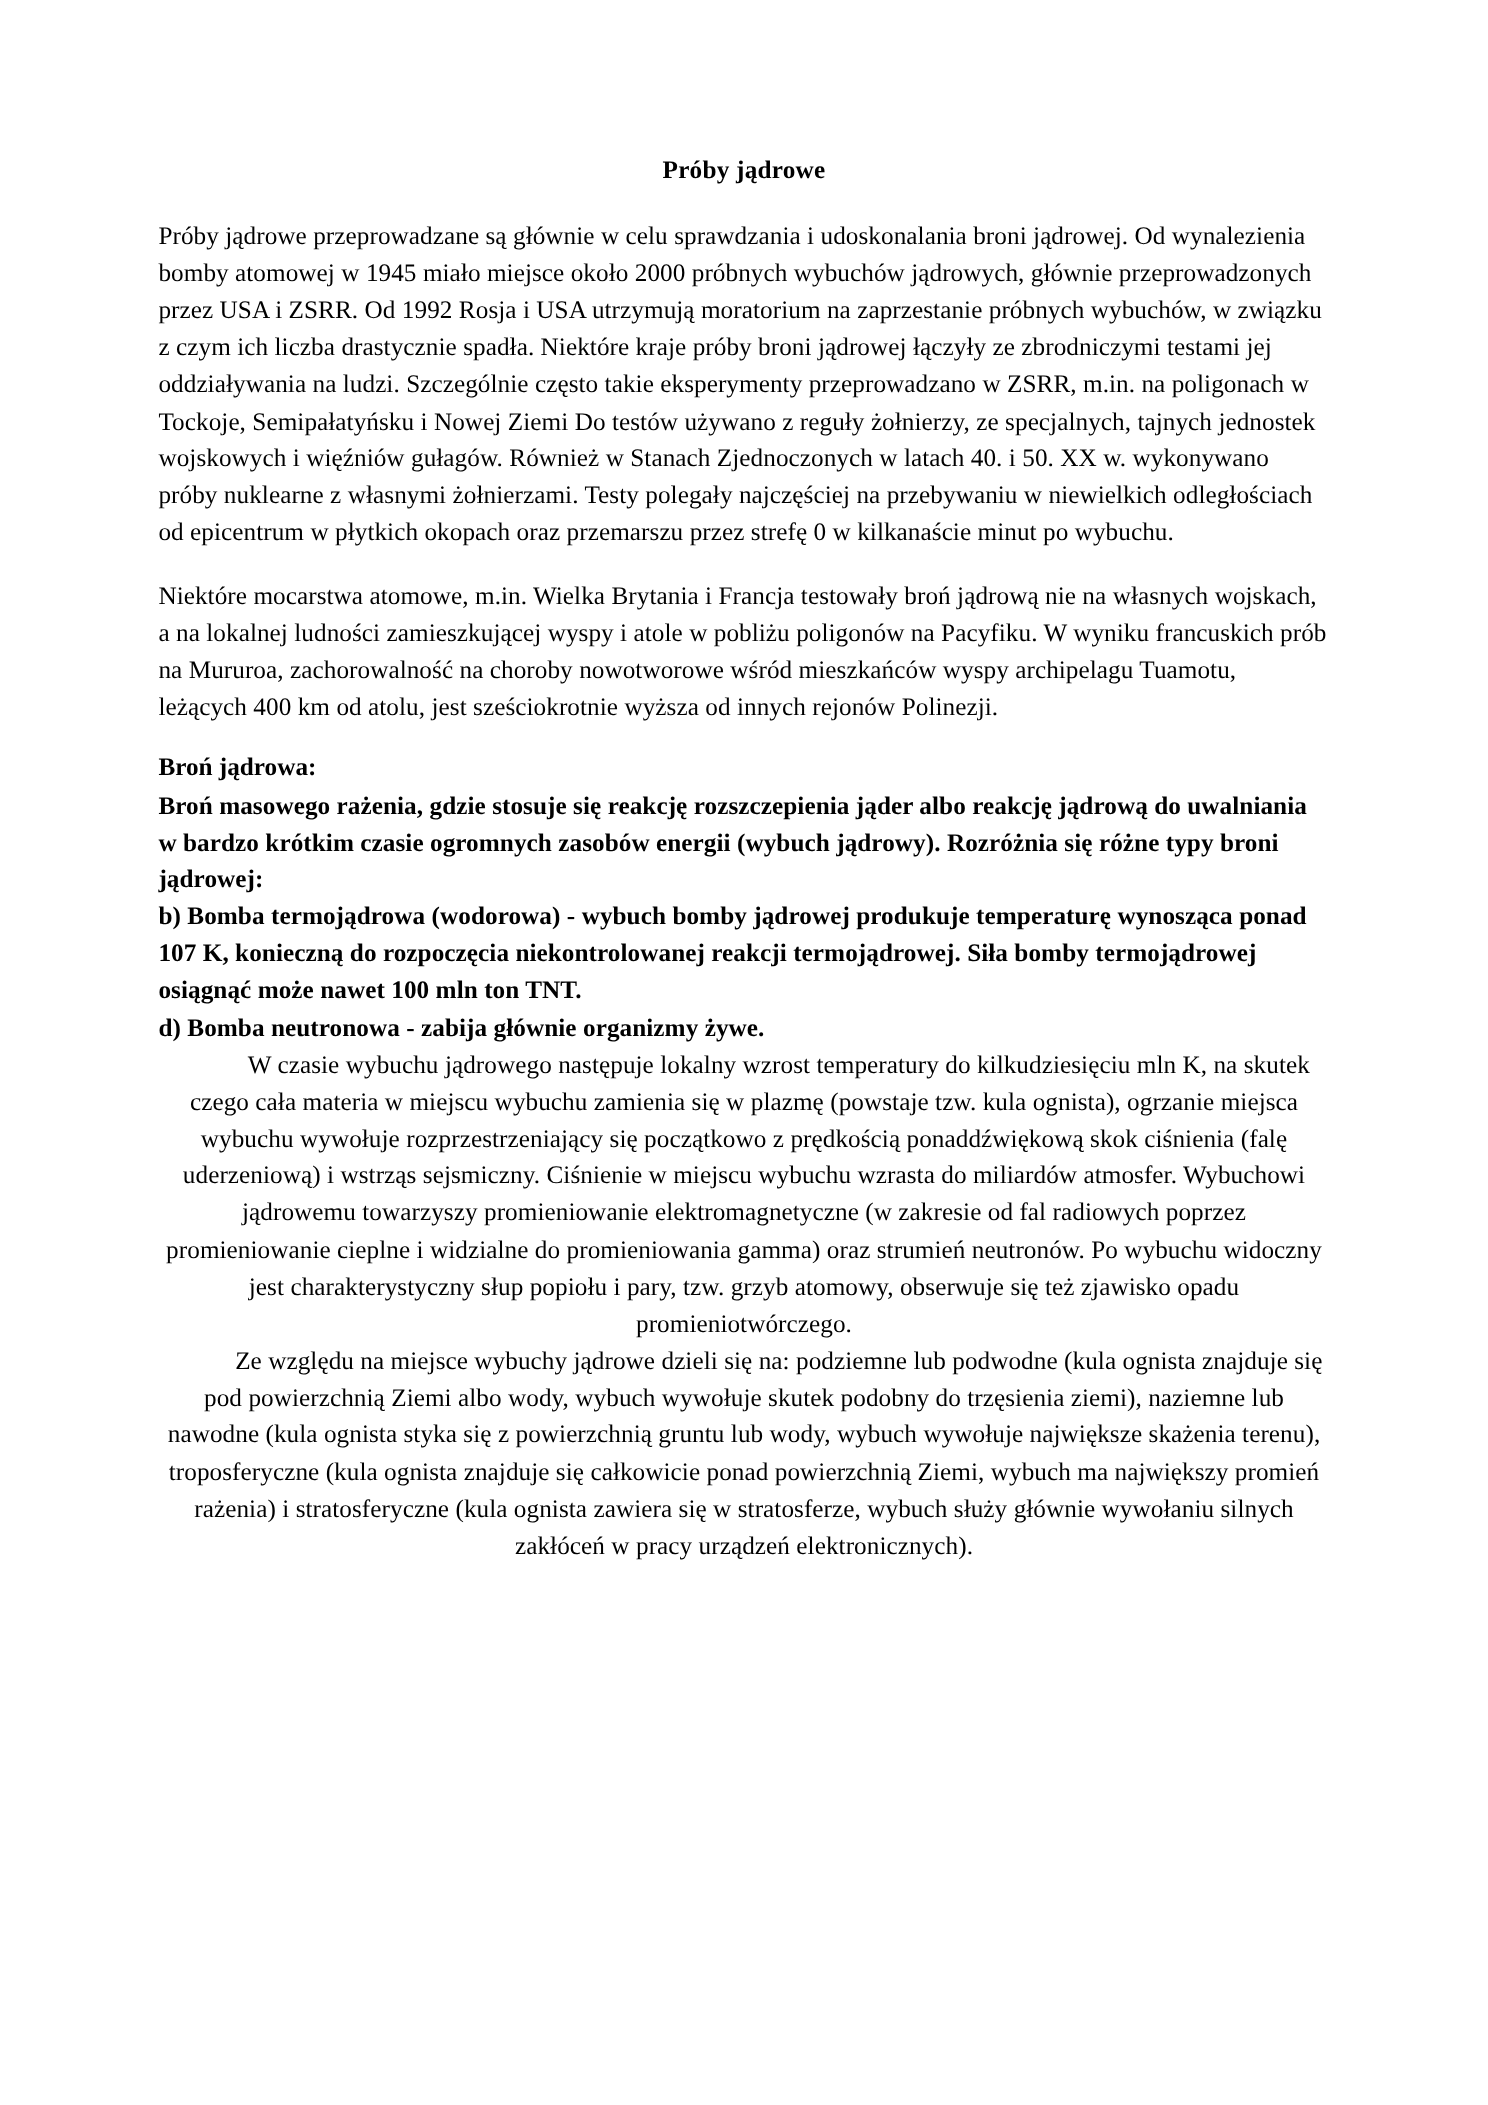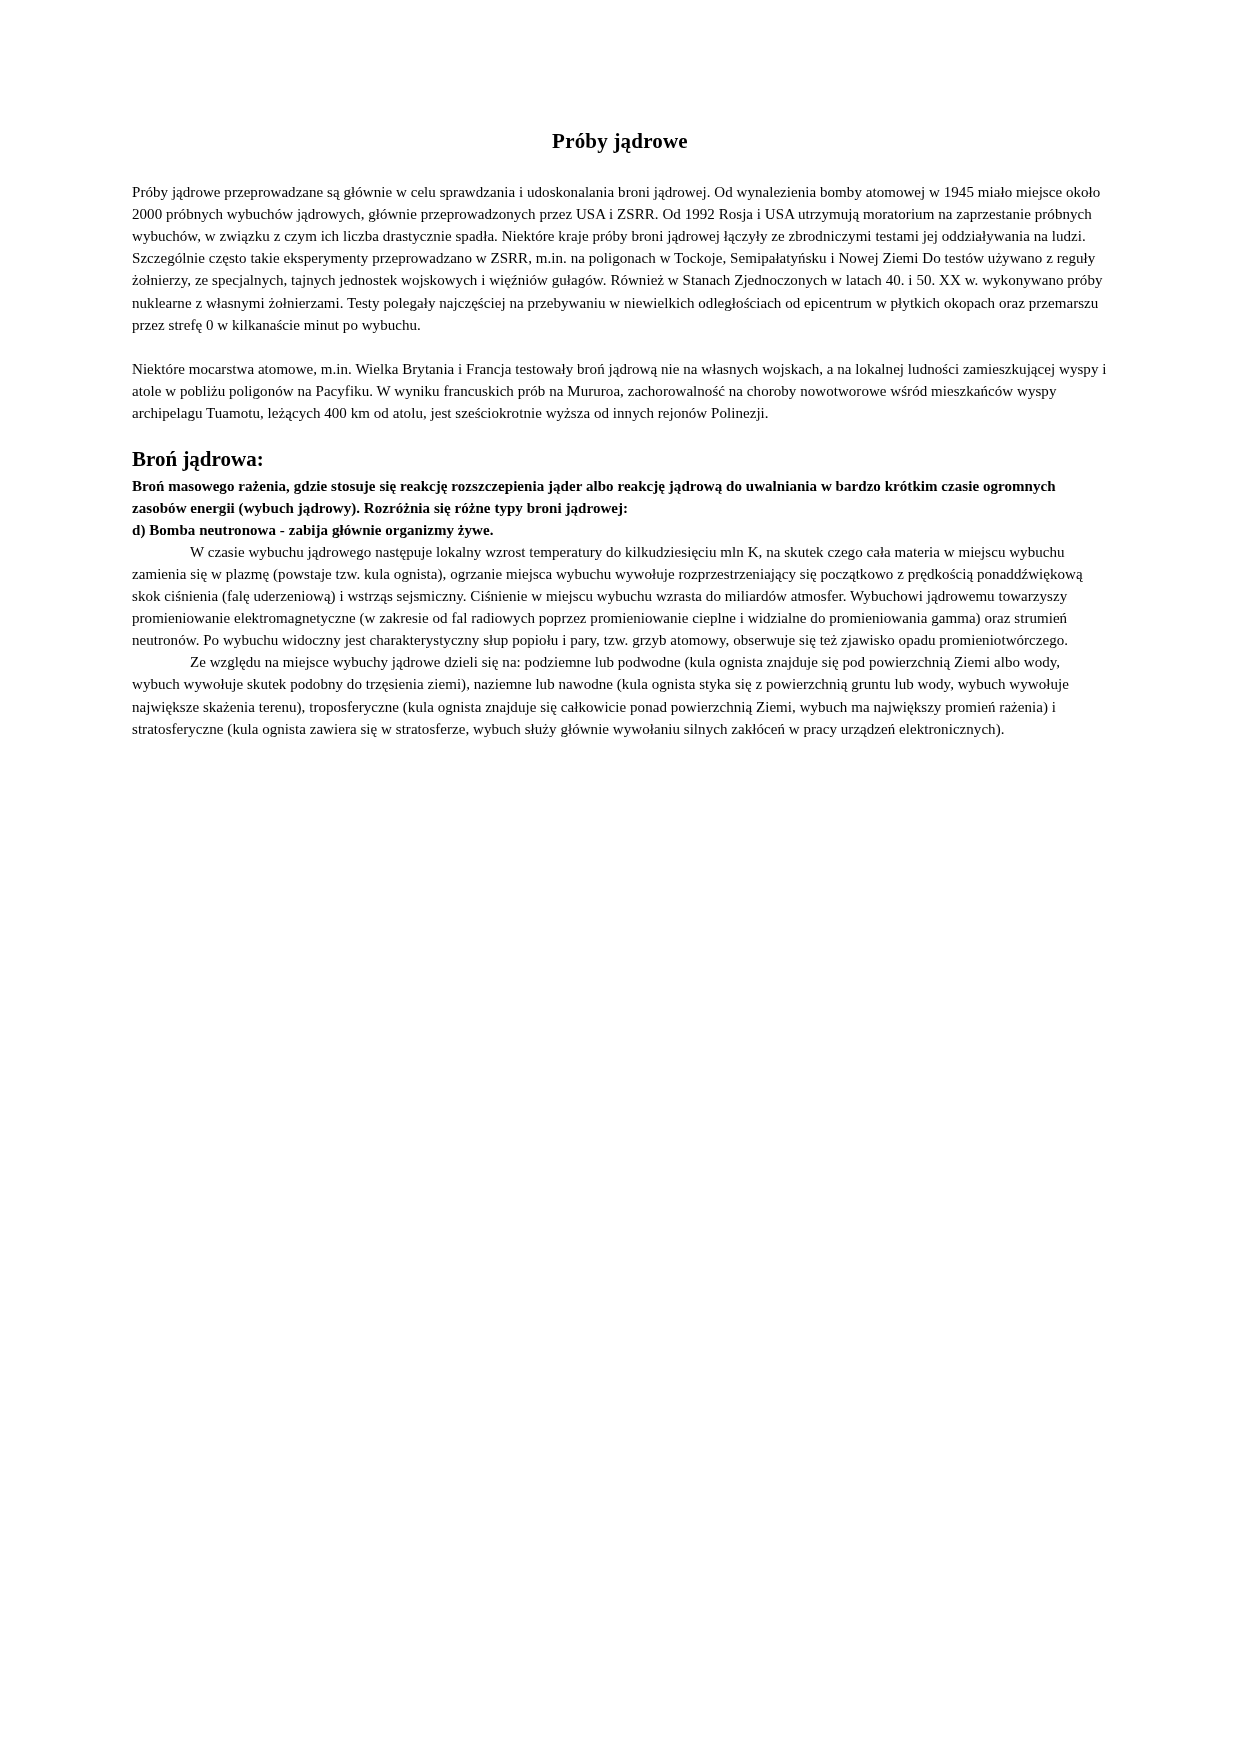--- a/index.html
+++ b/index.html
@@ -30,31 +30,32 @@
     letter-spacing: 0.2px;
   }
   .section-heading {
     text-align: left;
     font-weight: bold;
     font-size: 21px;
     line-height: 1.3;
     margin: 0 0 2px 0;
   }
   p.body-par {
-    font-size: 15px;
+    font-size: 21px;
     line-height: 1.47;
     margin: 0 0 0 0;
     text-align: left;
     letter-spacing: 0.05px;
   }
   p.spaced {
     margin-bottom: 22px;
   }
   p.indented {
     text-indent: 58px;
+    text-align: center;
   }
   .blk {
     margin-bottom: 0;
     font-weight: bold;
   }
 </style>
 </head>
 <body>
 
 <div class="page">
@@ -63,20 +64,21 @@
 
   <p class="body-par spaced">Próby jądrowe przeprowadzane są głównie w celu sprawdzania i udoskonalania broni jądrowej. Od wynalezienia bomby atomowej w 1945 miało miejsce około 2000 próbnych wybuchów jądrowych, głównie przeprowadzonych przez USA i ZSRR. Od 1992 Rosja i USA utrzymują moratorium na zaprzestanie próbnych wybuchów, w związku z czym ich liczba drastycznie spadła. Niektóre kraje próby broni jądrowej łączyły ze zbrodniczymi testami jej oddziaływania na ludzi. Szczególnie często takie eksperymenty przeprowadzano w ZSRR, m.in. na poligonach w Tockoje, Semipałatyńsku i Nowej Ziemi  Do testów używano z reguły żołnierzy, ze specjalnych, tajnych jednostek wojskowych i więźniów gułagów. Również w Stanach Zjednoczonych w latach 40. i 50. XX w. wykonywano próby nuklearne z własnymi żołnierzami. Testy polegały najczęściej na przebywaniu w niewielkich odległościach od epicentrum w płytkich okopach oraz przemarszu przez strefę 0 w kilkanaście minut po wybuchu.</p>
 
   <p class="body-par spaced">Niektóre mocarstwa atomowe, m.in. Wielka Brytania i Francja testowały broń jądrową nie na własnych wojskach, a na lokalnej ludności zamieszkującej wyspy i atole w pobliżu poligonów na Pacyfiku. W wyniku francuskich prób na Mururoa, zachorowalność na choroby nowotworowe wśród mieszkańców wyspy archipelagu Tuamotu, leżących 400 km od atolu, jest sześciokrotnie wyższa od innych rejonów Polinezji.</p>
 
   <h2 class="section-heading">Broń jądrowa:</h2>
 
   <p class="body-par blk">Broń masowego rażenia, gdzie stosuje się reakcję rozszczepienia jąder albo reakcję jądrową do uwalniania w bardzo krótkim czasie ogromnych zasobów energii (wybuch jądrowy). Rozróżnia się różne typy broni jądrowej:</p>
 
 
+  <p class="body-par blk">b) Bomba termojądrowa (wodorowa) - wybuch bomby jądrowej produkuje temperaturę wynosząca ponad 107 K, konieczną do rozpoczęcia niekontrolowanej reakcji termojądrowej. Siła bomby termojądrowej osiągnąć może nawet 100 mln ton TNT.</p>
 
 
   <p class="body-par blk">d) Bomba neutronowa - zabija głównie organizmy żywe.</p>
 
   <p class="body-par indented">W czasie wybuchu jądrowego następuje lokalny wzrost temperatury do kilkudziesięciu mln K, na skutek czego cała materia w miejscu wybuchu zamienia się w plazmę (powstaje tzw. kula ognista), ogrzanie miejsca wybuchu wywołuje rozprzestrzeniający się początkowo z prędkością ponaddźwiękową skok ciśnienia (falę uderzeniową) i wstrząs sejsmiczny. Ciśnienie w miejscu wybuchu wzrasta do miliardów atmosfer. Wybuchowi jądrowemu towarzyszy promieniowanie elektromagnetyczne (w zakresie od fal radiowych poprzez promieniowanie cieplne i widzialne do promieniowania gamma) oraz strumień neutronów. Po wybuchu widoczny jest charakterystyczny słup popiołu i pary, tzw. grzyb atomowy, obserwuje się też zjawisko opadu promieniotwórczego.</p>
 
   <p class="body-par indented">Ze względu na miejsce wybuchy jądrowe dzieli się na: podziemne lub podwodne (kula ognista znajduje się pod powierzchnią Ziemi albo wody, wybuch wywołuje skutek podobny do trzęsienia ziemi), naziemne lub nawodne (kula ognista styka się z powierzchnią gruntu lub wody, wybuch wywołuje największe skażenia terenu), troposferyczne (kula ognista znajduje się całkowicie ponad powierzchnią Ziemi, wybuch ma największy promień rażenia) i stratosferyczne (kula ognista zawiera się w stratosferze, wybuch służy głównie wywołaniu silnych zakłóceń w pracy urządzeń elektronicznych).</p>
 
 </div>
 

